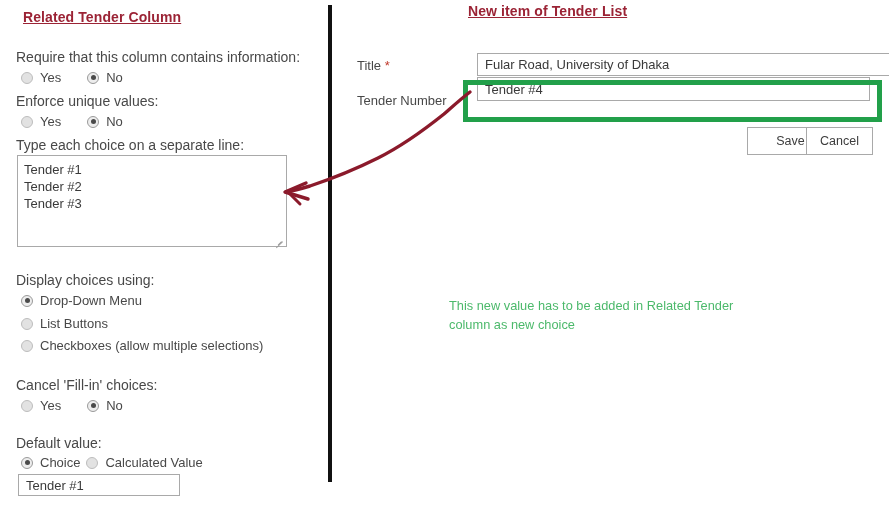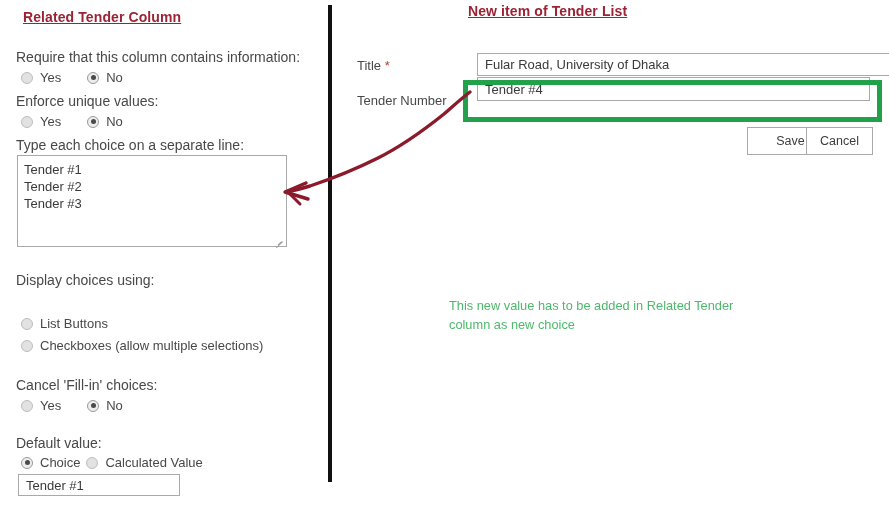--- a/index.html
+++ b/index.html
@@ -269,20 +269,24 @@
     <div class="choice-line">Tender #2</div>
     <div class="choice-line">Tender #3</div>
   </div>
   <div id="textarea-resize-grip">
     <span style="left:2px; top:9px; width:9px; transform:rotate(-45deg);"></span>
     <span style="left:5px; top:9px; width:5px; transform:rotate(-45deg);"></span>
   </div>
 
   <div class="group-label" style="left:16px; top:272px;">Display choices using:</div>
 
+  <div class="radio-row" style="left:21px; top:293px;">
+    <span class="radio-dot checked"></span>
+    <span class="radio-text">Drop-Down Menu</span>
+  </div>
   <div class="radio-row" style="left:21px; top:316px;">
     <span class="radio-dot"></span>
     <span class="radio-text">List Buttons</span>
   </div>
   <div class="radio-row" style="left:21px; top:338px;">
     <span class="radio-dot"></span>
     <span class="radio-text">Checkboxes (allow multiple selections)</span>
   </div>
 
   <div class="group-label" style="left:16px; top:377px;">Cancel 'Fill-in' choices:</div>

